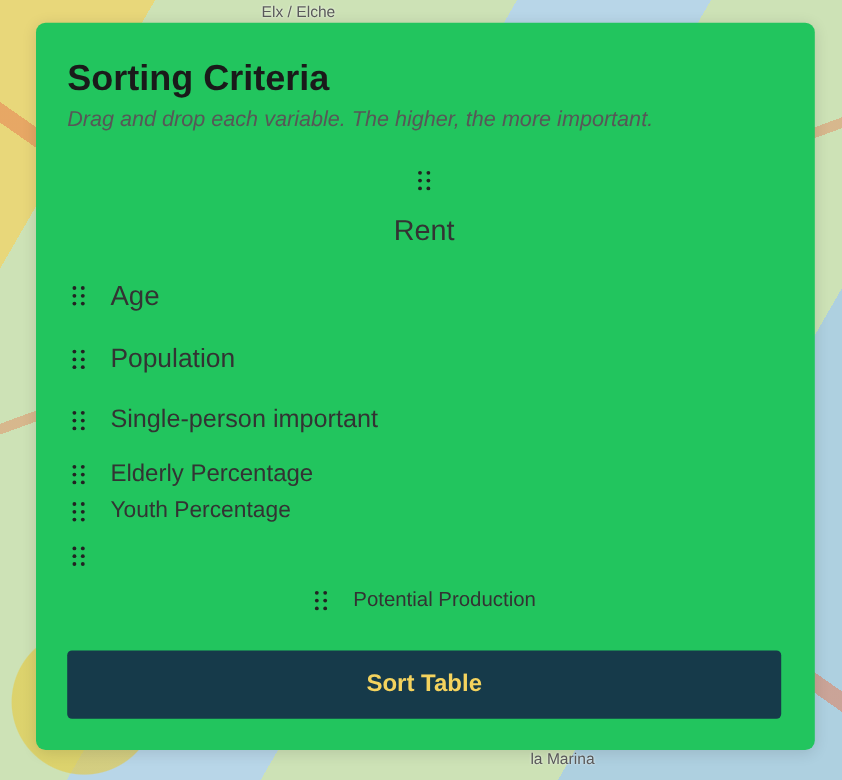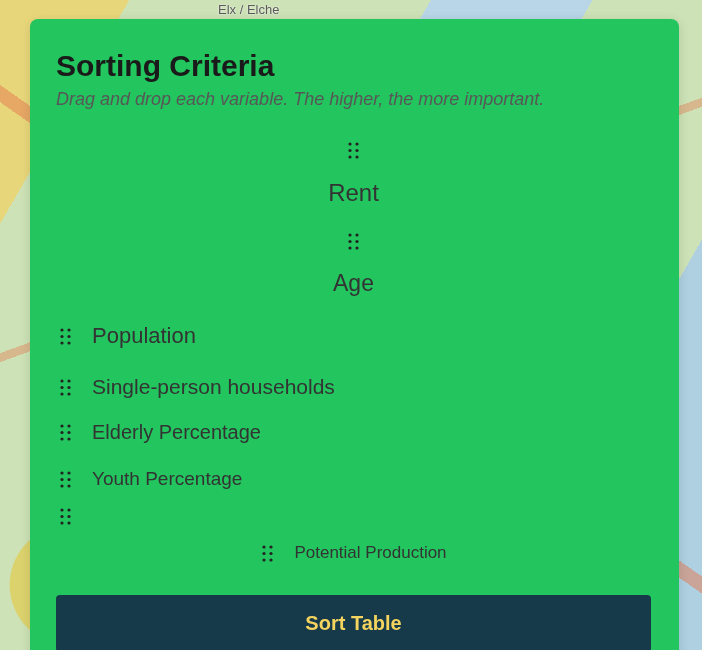--- a/index.html
+++ b/index.html
@@ -69,24 +69,24 @@
     }
     ul.criteria li:nth-child(1) .lbl { font-size: 24px; margin-bottom:0; }
     ul.criteria li:nth-child(2) .lbl { font-size: 23px; }
     ul.criteria li:nth-child(3) .lbl { font-size: 22px; }
     ul.criteria li:nth-child(4) .lbl { font-size: 21px; }
     ul.criteria li:nth-child(5) .lbl { font-size: 20px; }
     ul.criteria li:nth-child(6) .lbl { font-size: 19px; }
     ul.criteria li:nth-child(7) .lbl { font-size: 18px; }
     ul.criteria li:nth-child(8) .lbl { font-size: 17px; }
     ul.criteria li:nth-child(1){ margin-bottom:18px;flex-direction:column; }
-    ul.criteria li:nth-child(2){ margin-bottom:18px;flex-direction:column; }
+    ul.criteria li:nth-child(2){ margin-bottom:18px; }
     ul.criteria li:nth-child(3){ margin-bottom:18px; }
     ul.criteria li:nth-child(4){ margin-bottom:14px; }
-    ul.criteria li:nth-child(5){ margin-bottom:16px; }
+    ul.criteria li:nth-child(5){ margin-bottom:0; }
     ul.criteria li:nth-child(6){ margin-bottom:10px; }
     ul.criteria li:nth-child(7){ margin-bottom:10px; }
     ul.criteria li:nth-child(8){ margin-bottom:0;justify-content:center; }
     .drag-handle {
       width: 14px;
       flex-shrink: 0;
       display: inline-flex;
       justify-content: center;
     }
     .drag-handle svg { display:block; }
@@ -166,21 +166,21 @@
             <g fill="#222">
               <circle cx="2" cy="2" r="1.6"></circle>
               <circle cx="9" cy="2" r="1.6"></circle>
               <circle cx="2" cy="8.5" r="1.6"></circle>
               <circle cx="9" cy="8.5" r="1.6"></circle>
               <circle cx="2" cy="15" r="1.6"></circle>
               <circle cx="9" cy="15" r="1.6"></circle>
             </g>
           </svg>
       </span>
-      <span class="lbl">Single-person households</span>
+      <span class="lbl">Single-person important</span>
     </li>
     <li>
       <span class="drag-handle">
         <svg width="11" height="17" viewBox="0 0 11 17">
             <g fill="#222">
               <circle cx="2" cy="2" r="1.6"></circle>
               <circle cx="9" cy="2" r="1.6"></circle>
               <circle cx="2" cy="8.5" r="1.6"></circle>
               <circle cx="9" cy="8.5" r="1.6"></circle>
               <circle cx="2" cy="15" r="1.6"></circle>

